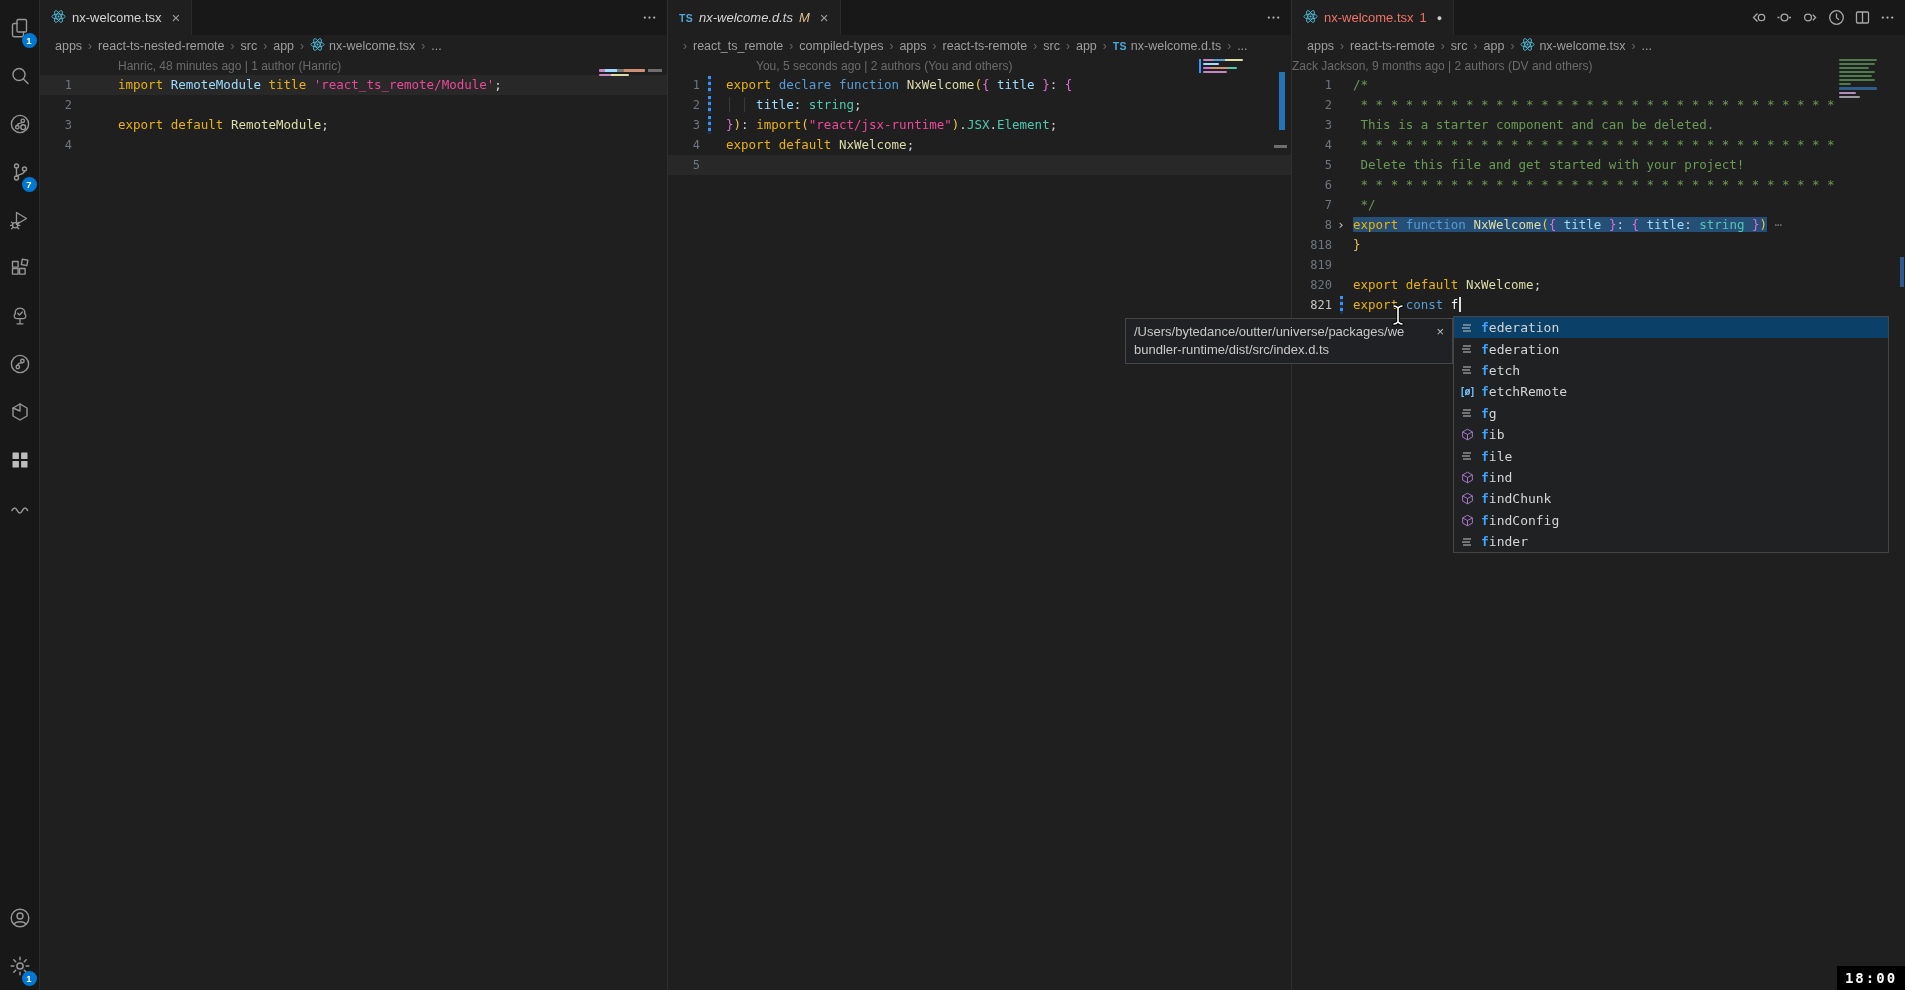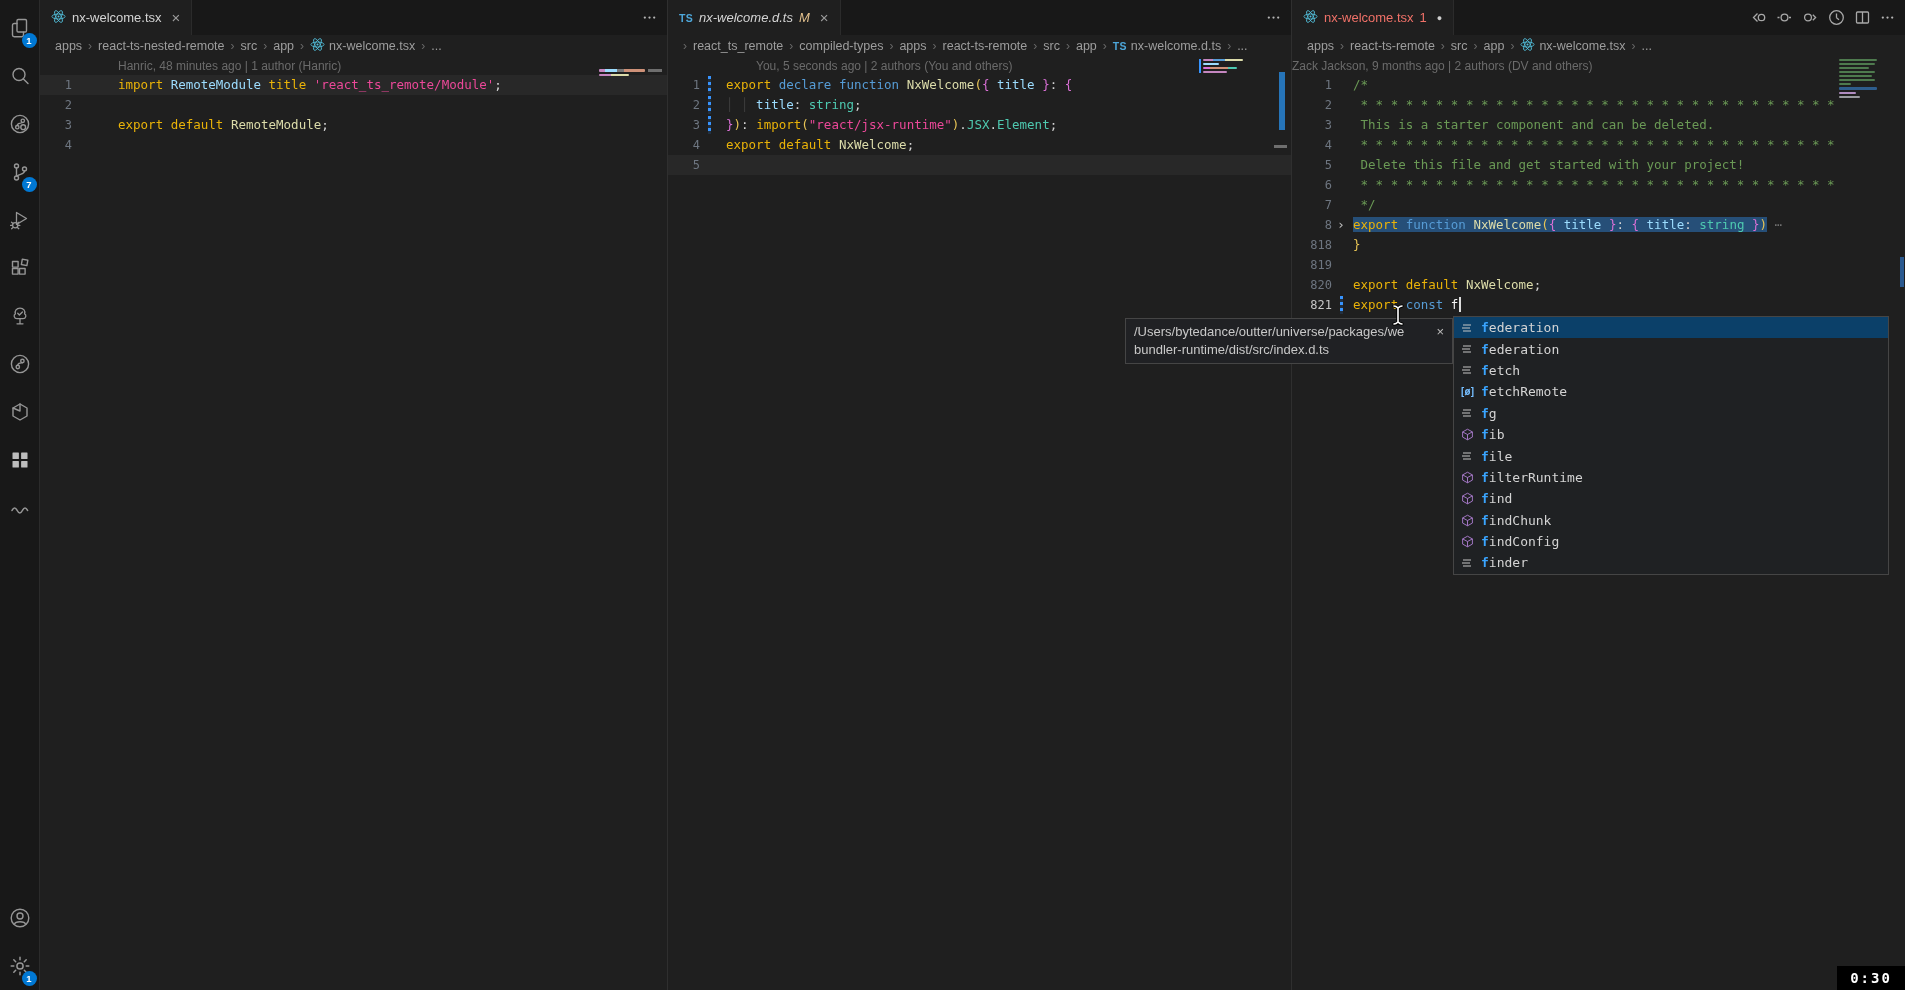--- a/index.html
+++ b/index.html
@@ -507,29 +507,20 @@
         </span>
         <span><span class="match">f</span>ile</span>
       </div>
       <div class="sg-row">
         <span class="sg-icon method">
           <svg width="13" height="13" viewBox="0 0 16 16" fill="none" stroke="#b180d7" stroke-width="1.1">
             <path d="M8 1.5 L14 4.8 V11.2 L8 14.5 L2 11.2 V4.8 Z"></path>
             <path d="M2 4.8 L8 8 L14 4.8 M8 8 V14.5"></path>
           </svg>
         </span>
-        <span><span class="match">f</span>ilterRuntime</span>
-      </div>
-      <div class="sg-row">
-        <span class="sg-icon method">
-          <svg width="13" height="13" viewBox="0 0 16 16" fill="none" stroke="#b180d7" stroke-width="1.1">
-            <path d="M8 1.5 L14 4.8 V11.2 L8 14.5 L2 11.2 V4.8 Z"></path>
-            <path d="M2 4.8 L8 8 L14 4.8 M8 8 V14.5"></path>
-          </svg>
-        </span>
         <span><span class="match">f</span>ind</span>
       </div>
       <div class="sg-row">
         <span class="sg-icon method">
           <svg width="13" height="13" viewBox="0 0 16 16" fill="none" stroke="#b180d7" stroke-width="1.1">
             <path d="M8 1.5 L14 4.8 V11.2 L8 14.5 L2 11.2 V4.8 Z"></path>
             <path d="M2 4.8 L8 8 L14 4.8 M8 8 V14.5"></path>
           </svg>
         </span>
         <span><span class="match">f</span>indChunk</span>
@@ -553,14 +544,14 @@
       </div>
     </div>
 
   <div class="ibeam">
     <svg width="16" height="24" viewBox="0 0 16 24">
       <path d="M4 3 C6 3 7 4 8 5 C9 4 10 3 12 3 M8 5 V19 M4 21 C6 21 7 20 8 19 C9 20 10 21 12 21" stroke="#000" stroke-width="3.4" fill="none" stroke-linecap="round"></path>
       <path d="M4 3 C6 3 7 4 8 5 C9 4 10 3 12 3 M8 5 V19 M4 21 C6 21 7 20 8 19 C9 20 10 21 12 21" stroke="#fff" stroke-width="1.6" fill="none" stroke-linecap="round"></path>
     </svg>
   </div>
 
-  <div class="rec-timer">0:30</div>
+  <div class="rec-timer">18:00</div>
 </div>
 
 </body></html>

